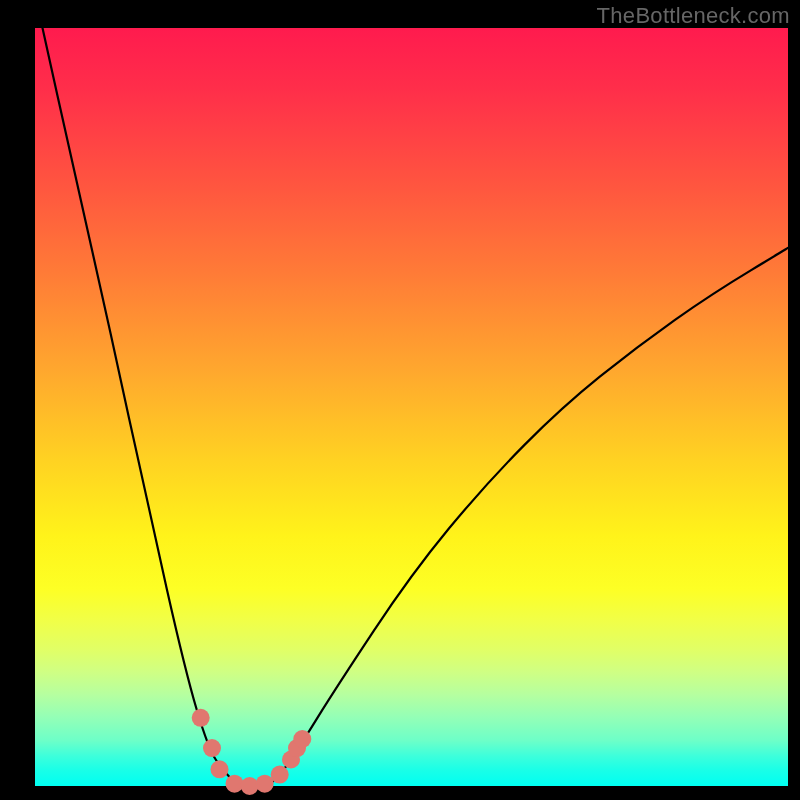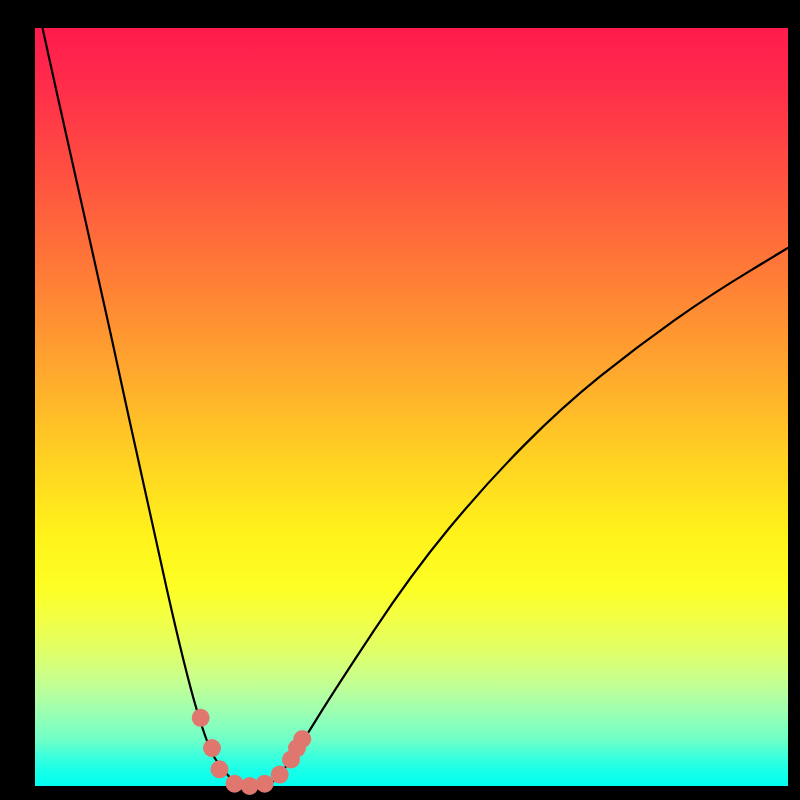--- a/index.html
+++ b/index.html
@@ -81,13 +81,14 @@
           <circle cx="214.6" cy="758.0" r="9" fill="#e0776f"></circle>
           <circle cx="229.7" cy="755.7" r="9" fill="#e0776f"></circle>
           <circle cx="244.7" cy="746.6" r="9" fill="#e0776f"></circle>
           <circle cx="256.0" cy="731.5" r="9" fill="#e0776f"></circle>
           <circle cx="262.0" cy="720.1" r="9" fill="#e0776f"></circle>
           <circle cx="267.3" cy="711.0" r="9" fill="#e0776f"></circle>
         </g>
     </svg>
   </div>
 
+  <div class="watermark">TheBottleneck.com</div>
 </div>
 
 </body></html>

